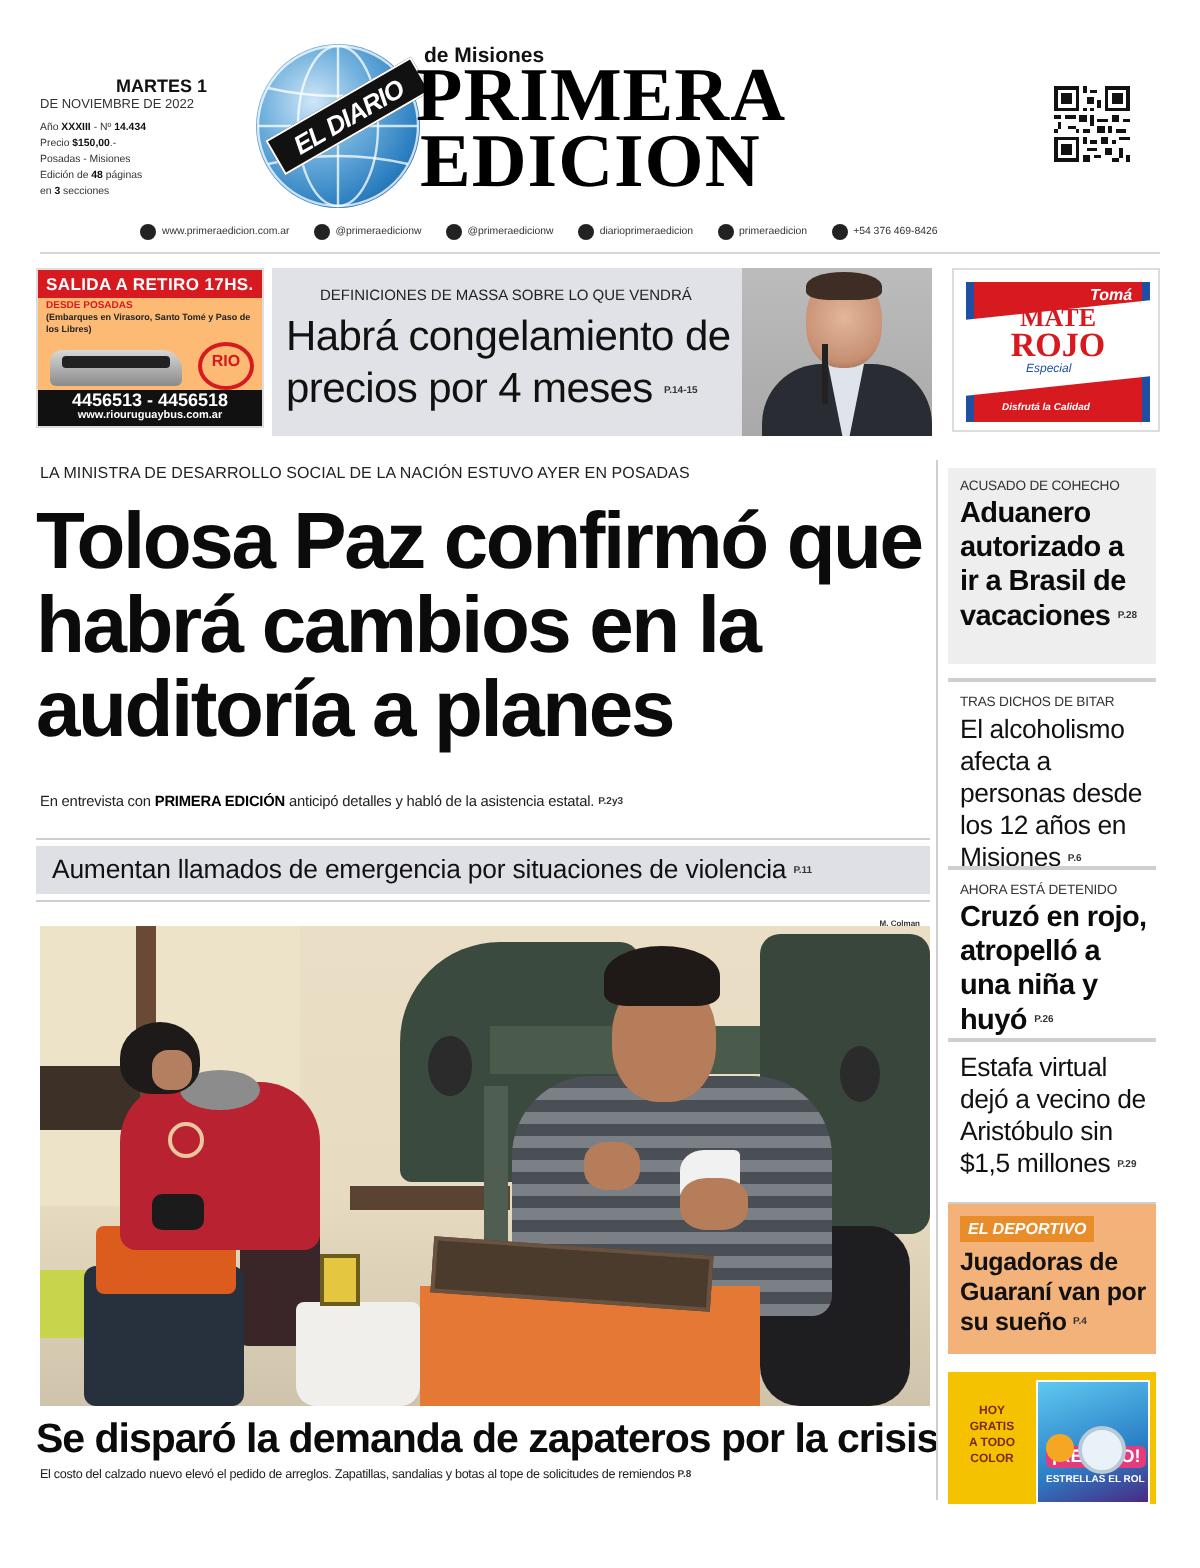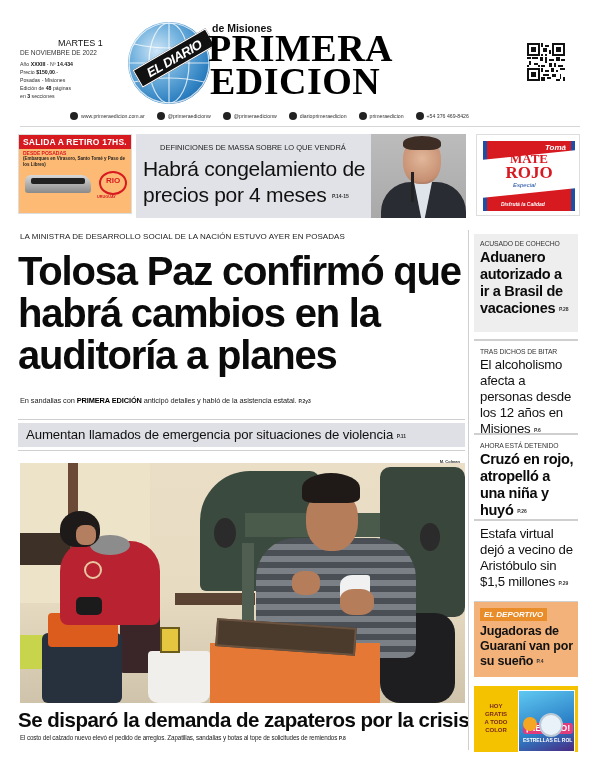--- a/index.html
+++ b/index.html
@@ -2,21 +2,21 @@
 <html><head>
   <meta charset="utf-8">
   <style>
     * { box-sizing: border-box; margin: 0; padding: 0; }
     html, body { width: 600px; height: 784px; overflow: hidden; background: #ffffff; }
     body { font-family: "Liberation Sans", sans-serif; color: #111; position: relative; }
 
     
     .masthead { position: absolute; left: 0; top: 0; width: 600px; height: 104px; }
     .dateblock { position: absolute; left: 20px; top: 38px; width: 110px; }
-    .date-day { font-weight: 400; font-size: 9px; color: #111; padding-left: 38px; }
+    .date-day { font-weight: 700; font-size: 9px; color: #111; padding-left: 38px; }
     .date-rest { font-size: 6.5px; color: #333; margin-top: 1px; }
     .meta-line { font-size: 5.2px; color: #333; line-height: 8px; }
     .meta-line b { color: #111; }
     .meta-first { margin-top: 4px; }
 
     .logo { position: absolute; left: 128px; top: 18px; width: 350px; height: 86px; }
     .globe { position: absolute; left: 0; top: 4px; width: 82px; height: 82px; border-radius: 50%;
       background: radial-gradient(circle at 35% 35%, #cfe6f7 0%, #6fb0dd 35%, #2c7fc0 70%, #174f83 100%); overflow: hidden; }
     .globe-lines { position: absolute; inset: 0; }
     .banner { position: absolute; left: 4px; top: 30px; width: 84px; height: 20px; background: #111; transform: rotate(-30deg);
@@ -262,20 +262,24 @@
 </div>
 <div class="social-rule"></div>
 
 <div class="ad-bus">
   <div class="ad-bus-top">SALIDA A RETIRO 17HS.</div>
   <div class="ad-bus-from">DESDE POSADAS</div>
   <div class="ad-bus-note">(Embarques en Virasoro, Santo Tomé y Paso de los Libres)</div>
   <div class="bus-shape"></div>
   <div class="rio-logo">RIO</div>
   <div class="rio-sub">URUGUAY</div>
+  <div class="ad-bus-bottom">
+    <div class="ad-bus-phone">4456513 - 4456518</div>
+    <div class="ad-bus-url">www.riouruguaybus.com.ar</div>
+  </div>
 </div>
 
 <div class="teaser">
   <div class="teaser-kicker">DEFINICIONES DE MASSA SOBRE LO QUE VENDRÁ</div>
   <div class="teaser-head">
     <span>Habrá congelamiento de precios por 4 meses</span>
     <span class="page-ref">P.14-15</span>
   </div>
   <div class="teaser-photo">
     <div class="person-body"></div>
@@ -294,21 +298,21 @@
     <div>MATE</div>
     <div class="mate-title2">ROJO</div>
   </div>
   <div class="mate-esp">Especial</div>
   <div class="mate-tag">Disfrutá la Calidad</div>
 </div>
 
 <div class="lead-kicker">LA MINISTRA DE DESARROLLO SOCIAL DE LA NACIÓN ESTUVO AYER EN POSADAS</div>
 <div class="lead-head">Tolosa Paz confirmó que habrá cambios en la auditoría a planes</div>
 <div class="lead-deck">
-  <span>En sandalias con </span><b>PRIMERA EDICIÓN</b><span> anticipó detalles y habló de la asistencia estatal. </span><span class="page-ref">P.2y3</span>
+  <span>En entrevista con </span><b>PRIMERA EDICIÓN</b><span> anticipó detalles y habló de la asistencia estatal. </span><span class="page-ref">P.2y3</span>
 </div>
 
 <div class="rule-h" style="left:18px; top:419px; width:447px;"></div>
 <div class="grey-strip">
   <div class="grey-strip-text">
     <span>Aumentan llamados de emergencia por situaciones de violencia </span><span class="page-ref">P.11</span>
   </div>
 </div>
 <div class="rule-h" style="left:18px; top:450px; width:447px;"></div>
 

